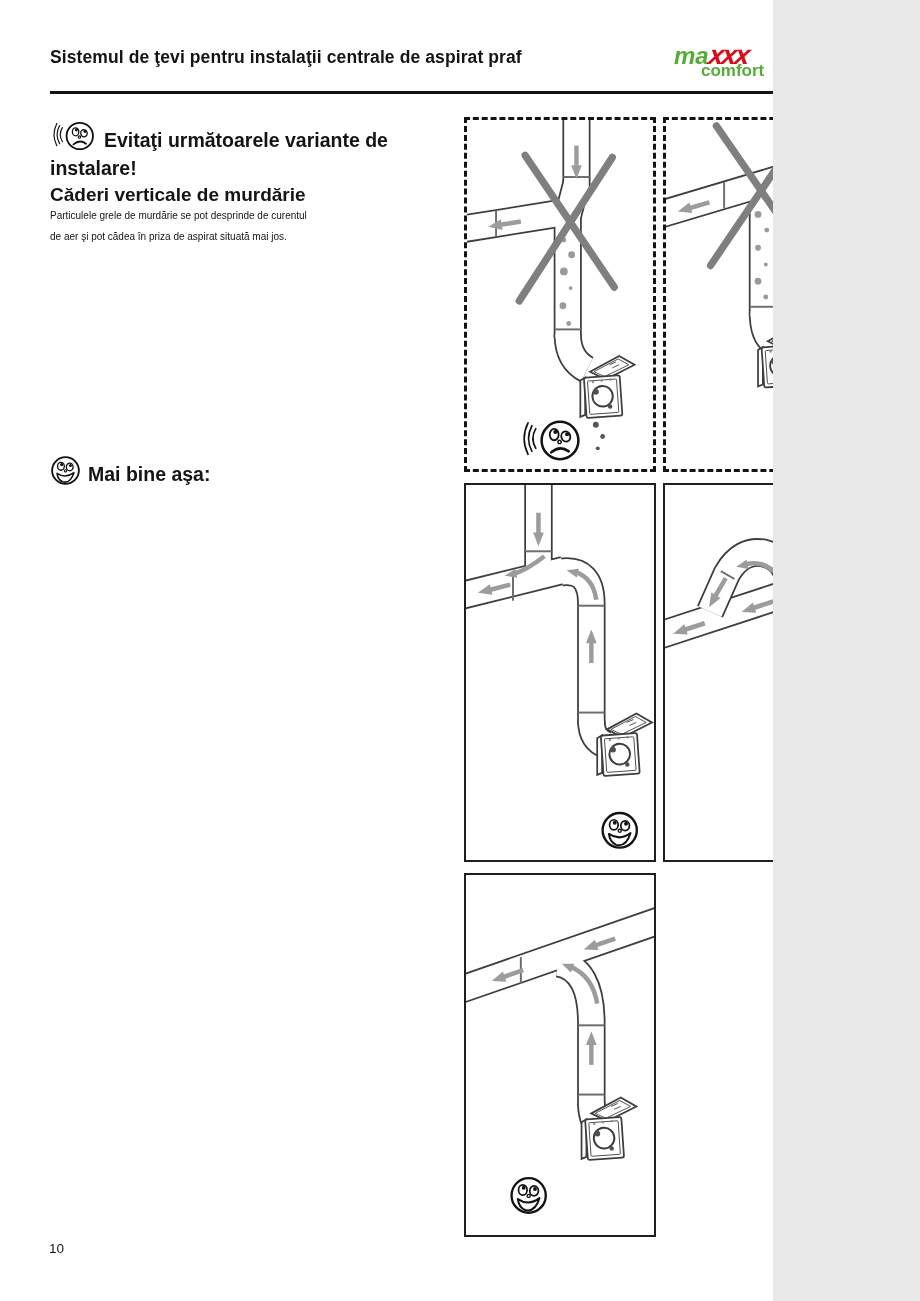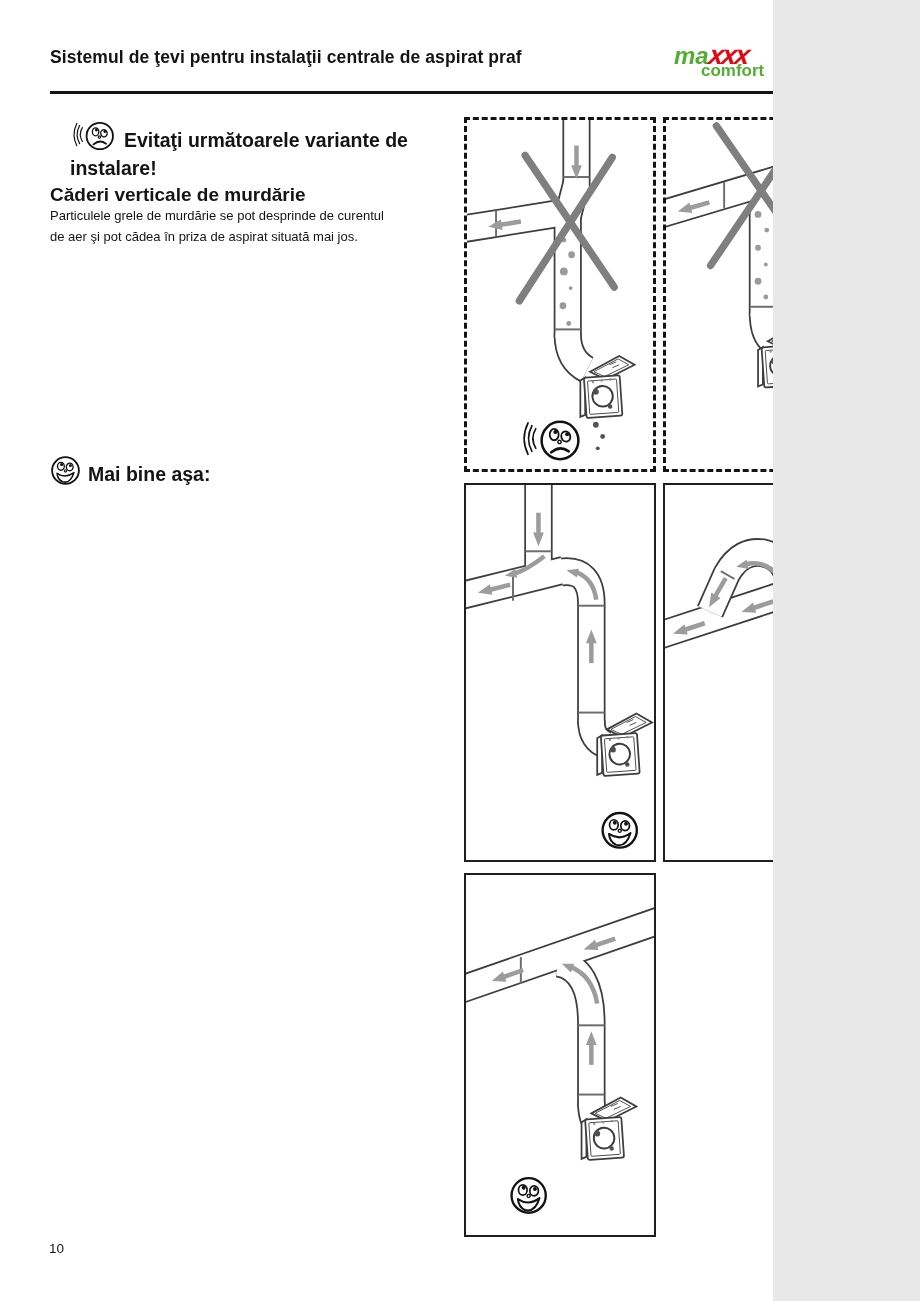--- a/index.html
+++ b/index.html
@@ -15,21 +15,21 @@
   .logo-aeg{position:absolute;left:790px;top:44px;width:80px;text-align:center;}
   .aeg-name{font-family:"Liberation Serif","DejaVu Serif",serif;font-weight:bold;font-size:25px;color:#a16207;letter-spacing:2.5px;line-height:1;}
   .aeg-arc{display:block;margin:1px auto 0 auto;}
   .aeg-sub{display:flex;align-items:center;justify-content:center;gap:2px;
            font-family:"Liberation Serif","DejaVu Serif",serif;font-weight:bold;font-size:16px;color:#111;}
   
   .sec-head{position:absolute;left:50px;width:430px;font-size:19.5px;font-weight:bold;line-height:26px;}
   .sec-head .h-text{white-space:pre-line;vertical-align:middle;}
   .h-icon{vertical-align:-7px;margin-right:7px;}
   .sub-head{position:absolute;left:50px;top:184px;width:430px;font-size:19px;font-weight:bold;}
-  .body-text{position:absolute;left:50px;width:440px;font-size:13px;line-height:20.5px;white-space:pre-line;}
+  .body-text{position:absolute;left:50px;width:440px;font-size:10px;line-height:20.5px;white-space:pre-line;}
   .page-num{position:absolute;left:49px;top:1241px;font-size:13.5px;}
   
   .panel{position:absolute;background:#fff;box-sizing:border-box;}
   .panel.dashed{border:3.5px dashed #141414;}
   .panel.solid{border:2px solid #1f1f1f;}
   .panel svg{position:absolute;left:0;top:0;width:100%;height:100%;display:block;}
   
   .po{fill:none;stroke:#3e3e3e;stroke-width:29;stroke-linejoin:round;}
   .pf{fill:none;stroke:#ffffff;stroke-width:25.4;stroke-linejoin:round;}
   .astem{stroke:#9c9c9c;stroke-width:4.6;}
@@ -123,21 +123,21 @@
       <svg class="elux-box" width="10" height="10" viewBox="0 0 10 10">
         <rect x="0.7" y="0.7" width="8.6" height="8.6" fill="#fff" stroke="#111" stroke-width="1.1"></rect>
         <circle cx="5" cy="5" r="2" fill="#111"></circle>
       </svg>
       <span>Electrolux</span>
     </div>
   </div>
 
   <div class="rule"></div>
 
-  <div class="sec-head" style="top:120px;margin-left:20px;">
+  <div class="sec-head" style="top:120px;">
     <svg class="h-icon" width="47" height="32" viewBox="-42 -23 66 46">
         <use href="#g-sad"></use>
       </svg><span class="h-text">Evitaţi următoarele variante de
 instalare!</span>
   </div>
   <div class="sub-head">Căderi verticale de murdărie</div>
   <div class="body-text" style="top:206px;">Particulele grele de murdărie se pot desprinde de curentul
 de aer şi pot cădea în priza de aspirat situată mai jos.</div>
 
   <div class="sec-head" style="top:455px;">

